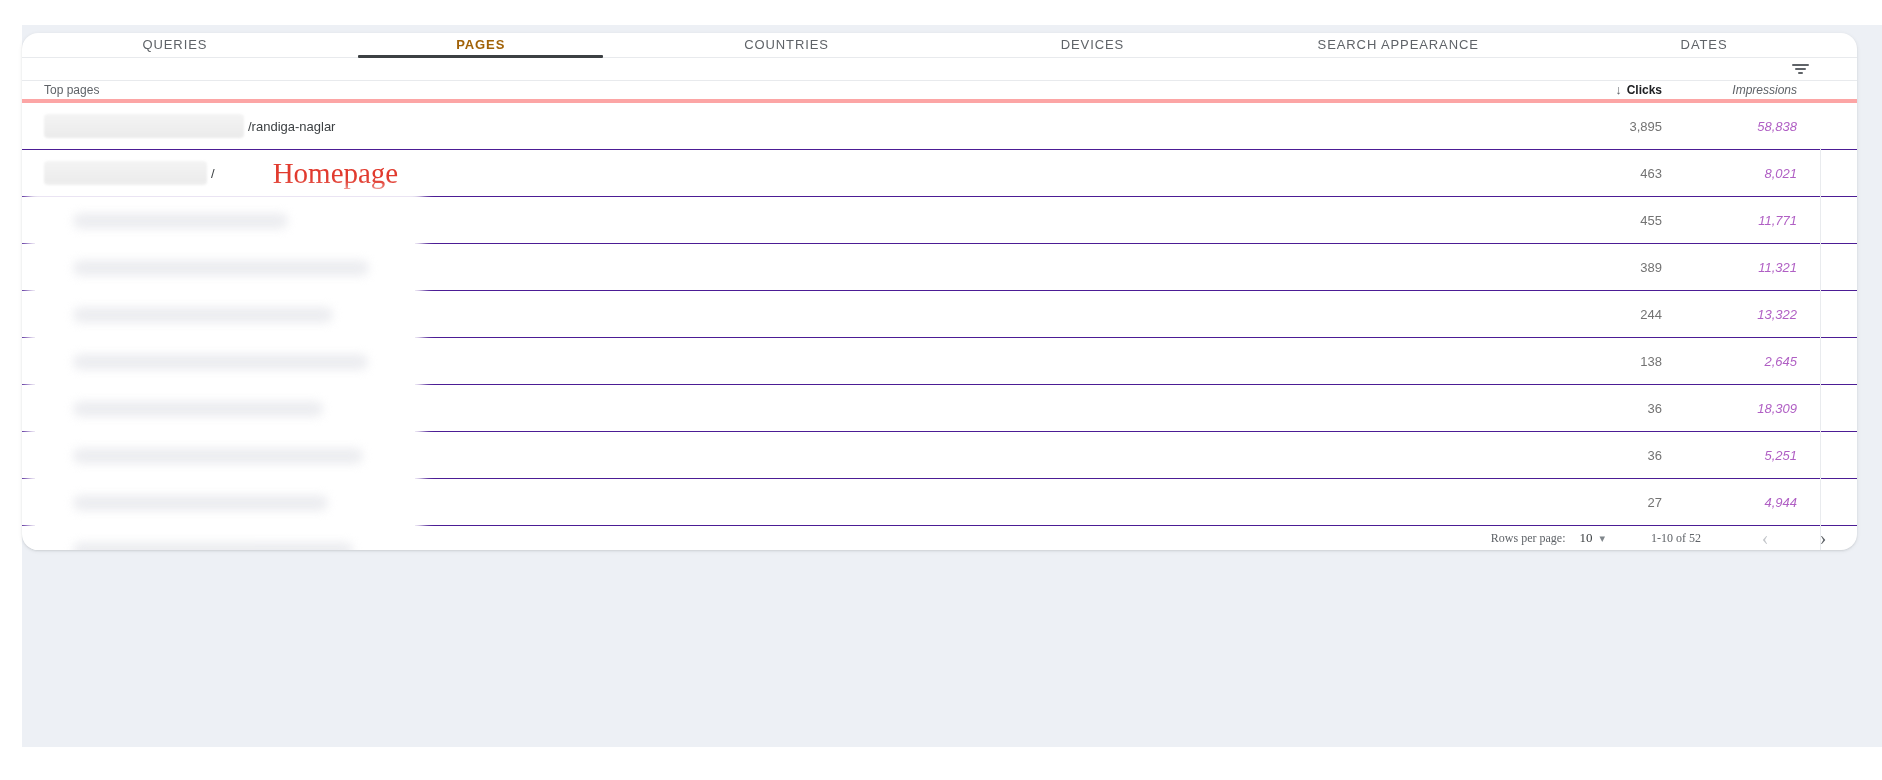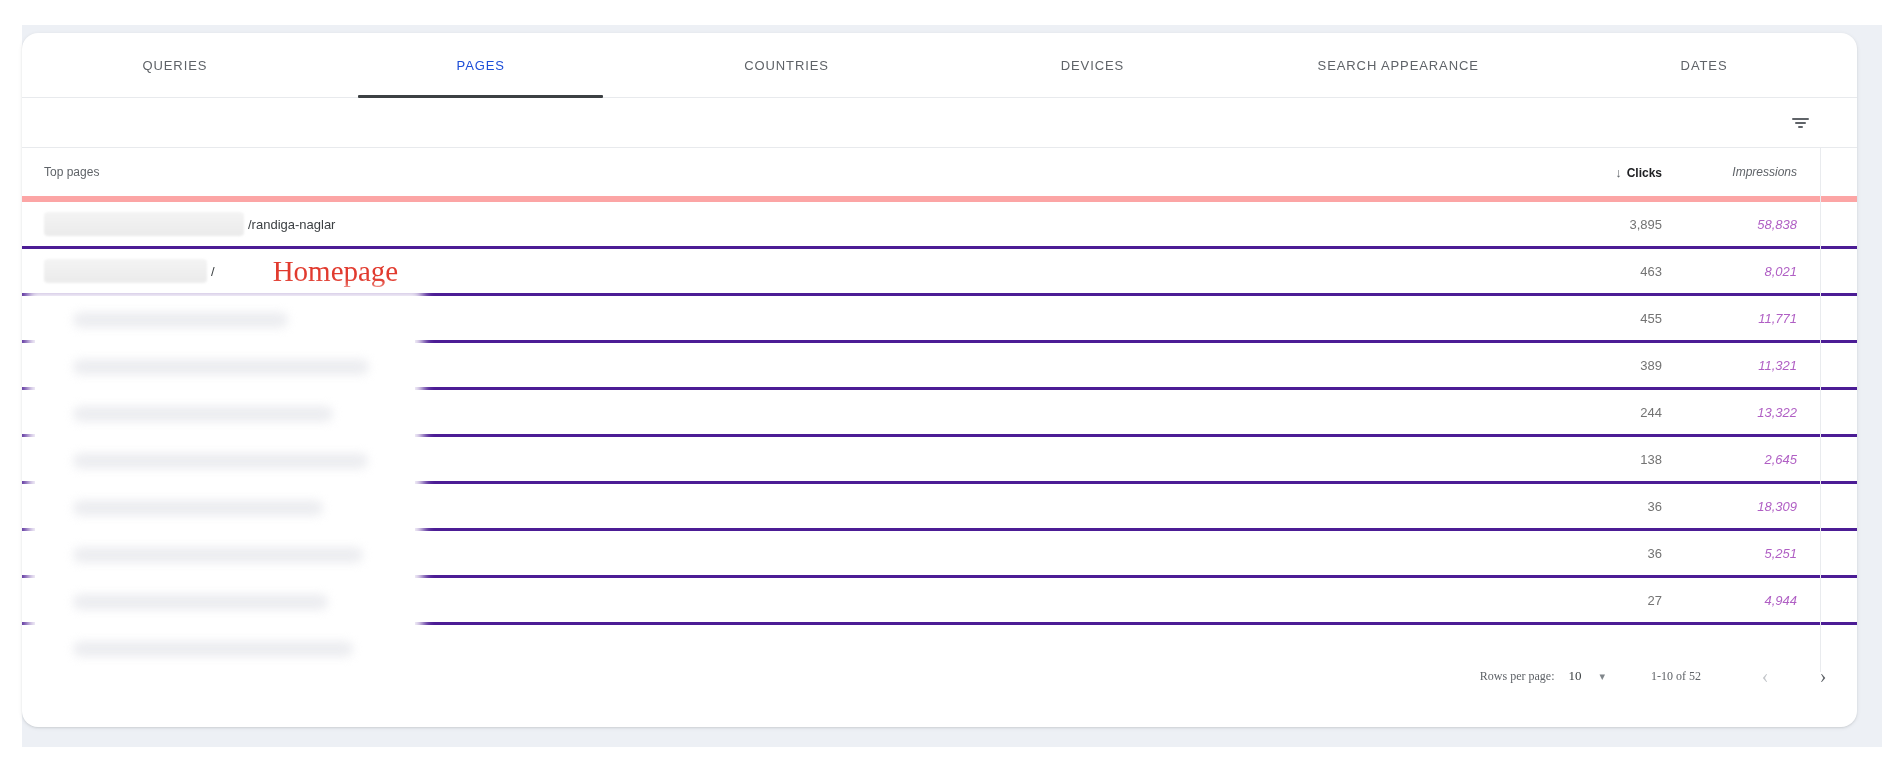--- a/index.html
+++ b/index.html
@@ -3,57 +3,57 @@
 <meta charset="utf-8">
 <style>
   * { margin:0; padding:0; box-sizing:border-box; }
   html,body { width:1882px; height:780px; background:#ffffff; overflow:hidden;
               font-family:"Liberation Sans", sans-serif; }
   body { position:relative; }
 
   .bg-band { position:absolute; left:22px; top:25px; width:1860px; height:722px;
              background:#edf0f5; }
 
-  .card { position:absolute; left:22px; top:33px; width:1835px; height:694px;
+  .card { position:absolute; left:22px; top:33px; width:1835px; height:517px;
           background:#ffffff; border-radius:16px;
           box-shadow:0 1px 2px rgba(60,64,67,.12), 0 1px 4px rgba(60,64,67,.08);
           overflow:hidden; display:flex; flex-direction:column; }
 
   
   .tabbar { height:65px; display:flex; border-bottom:1px solid #e8eaed; }
   .tab { flex:1; display:flex; align-items:center; justify-content:center;
          font-size:13px; letter-spacing:.9px; color:#5f6368; font-weight:400;
          position:relative; cursor:pointer; }
-  .tab.active { color:#1d4ed8; font-weight:400; }
+  .tab.active { color:#a16207; font-weight:700; }
   .tab.active::after { content:""; position:absolute; left:10%; right:10%;
          bottom:-1px; height:3px; background:#3c4043; border-radius:1px; }
 
   
   .filterbar { height:50px; border-bottom:1px solid #e8eaed; display:flex;
                align-items:center; justify-content:flex-end; padding-right:42px; }
   .funnel { display:flex; flex-direction:column; align-items:center; gap:2px;
             cursor:pointer; padding:6px; }
   .funnel i { display:block; background:#5f6368; height:2px; border-radius:1px; }
   .funnel i:nth-child(1){ width:17px; }
   .funnel i:nth-child(2){ width:11px; }
   .funnel i:nth-child(3){ width:5px; }
 
   
   .thead { height:54px; display:flex; align-items:center; padding-left:22px;
-           padding-right:60px; border-bottom:6px solid #fca5a5; }
+           padding-right:60px; border-bottom:4px solid #fca5a5; }
   .col-pages { flex:1; font-size:12px; color:#5f6368; }
   .col-clicks { width:140px; text-align:right; font-size:12px; }
   .col-impr { width:135px; text-align:right; font-size:12px;font-style:italic; }
   .thead .col-clicks { color:#202124; font-weight:700; }
   .thead .col-impr { color:#5f6368; }
   .sort-arrow { color:#5f6368; font-weight:400; margin-right:5px; font-size:13px; }
 
   .rows { position:relative; }
   .row { height:47px; display:flex; align-items:center; padding-left:22px;
-         padding-right:60px; border-bottom:3px solid #4c1d95; cursor:pointer; }
+         padding-right:60px; border-bottom:1px solid #4c1d95; cursor:pointer; }
   .row .col-pages { display:flex; align-items:center; font-size:13px; color:#3c4043; }
   .pill { display:inline-block; height:24px; border-radius:4px;
           background:linear-gradient(180deg,#f4f4f4,#ebebeb);
           filter:blur(1px); margin-right:4px; }
   .path { font-size:13px; color:#3c4043; }
   .annotation { font-family:"Liberation Serif", serif; font-size:29px;
                 color:#e13a2e; margin-left:58px; line-height:1; }
   .val-clicks { color:#737373; font-size:13px; }
   .val-impr  { color:#b05fc4; font-size:13px; }
 
@@ -65,21 +65,21 @@
   .streak { height:16px; margin-left:38px; background:#e9eaee; border-radius:8px;
             filter:blur(5px); opacity:.85; }
 
   .right-line { position:absolute; right:36px; top:115px; width:1px; height:524px;
                 background:#e9ebee; z-index:3; }
 
   
   .pager { flex:1; display:flex; align-items:center; justify-content:flex-end;
            padding-right:22px; font-size:12px; color:#5f6368;font-family:Liberation Serif, serif; }
   .pager .rpp-label { margin-right:14px; }
-  .rpp-select { display:flex; align-items:center; gap:18px; cursor:pointer;
+  .rpp-select { display:flex; align-items:center; gap:7px; cursor:pointer;
                 color:#3c4043; font-size:13px; }
   .rpp-caret { color:#80868b; font-size:11px; }
   .range { margin-left:46px; color:#5f6368; }
   .chev { width:24px; height:24px; display:flex; align-items:center; justify-content:center;
           font-size:20px; line-height:1; cursor:pointer; user-select:none; }
   .chev.prev { margin-left:52px; color:#c4c7cb; }
   .chev.next { margin-left:34px; color:#5f6368; }
 </style>
 </head>
 <body>

